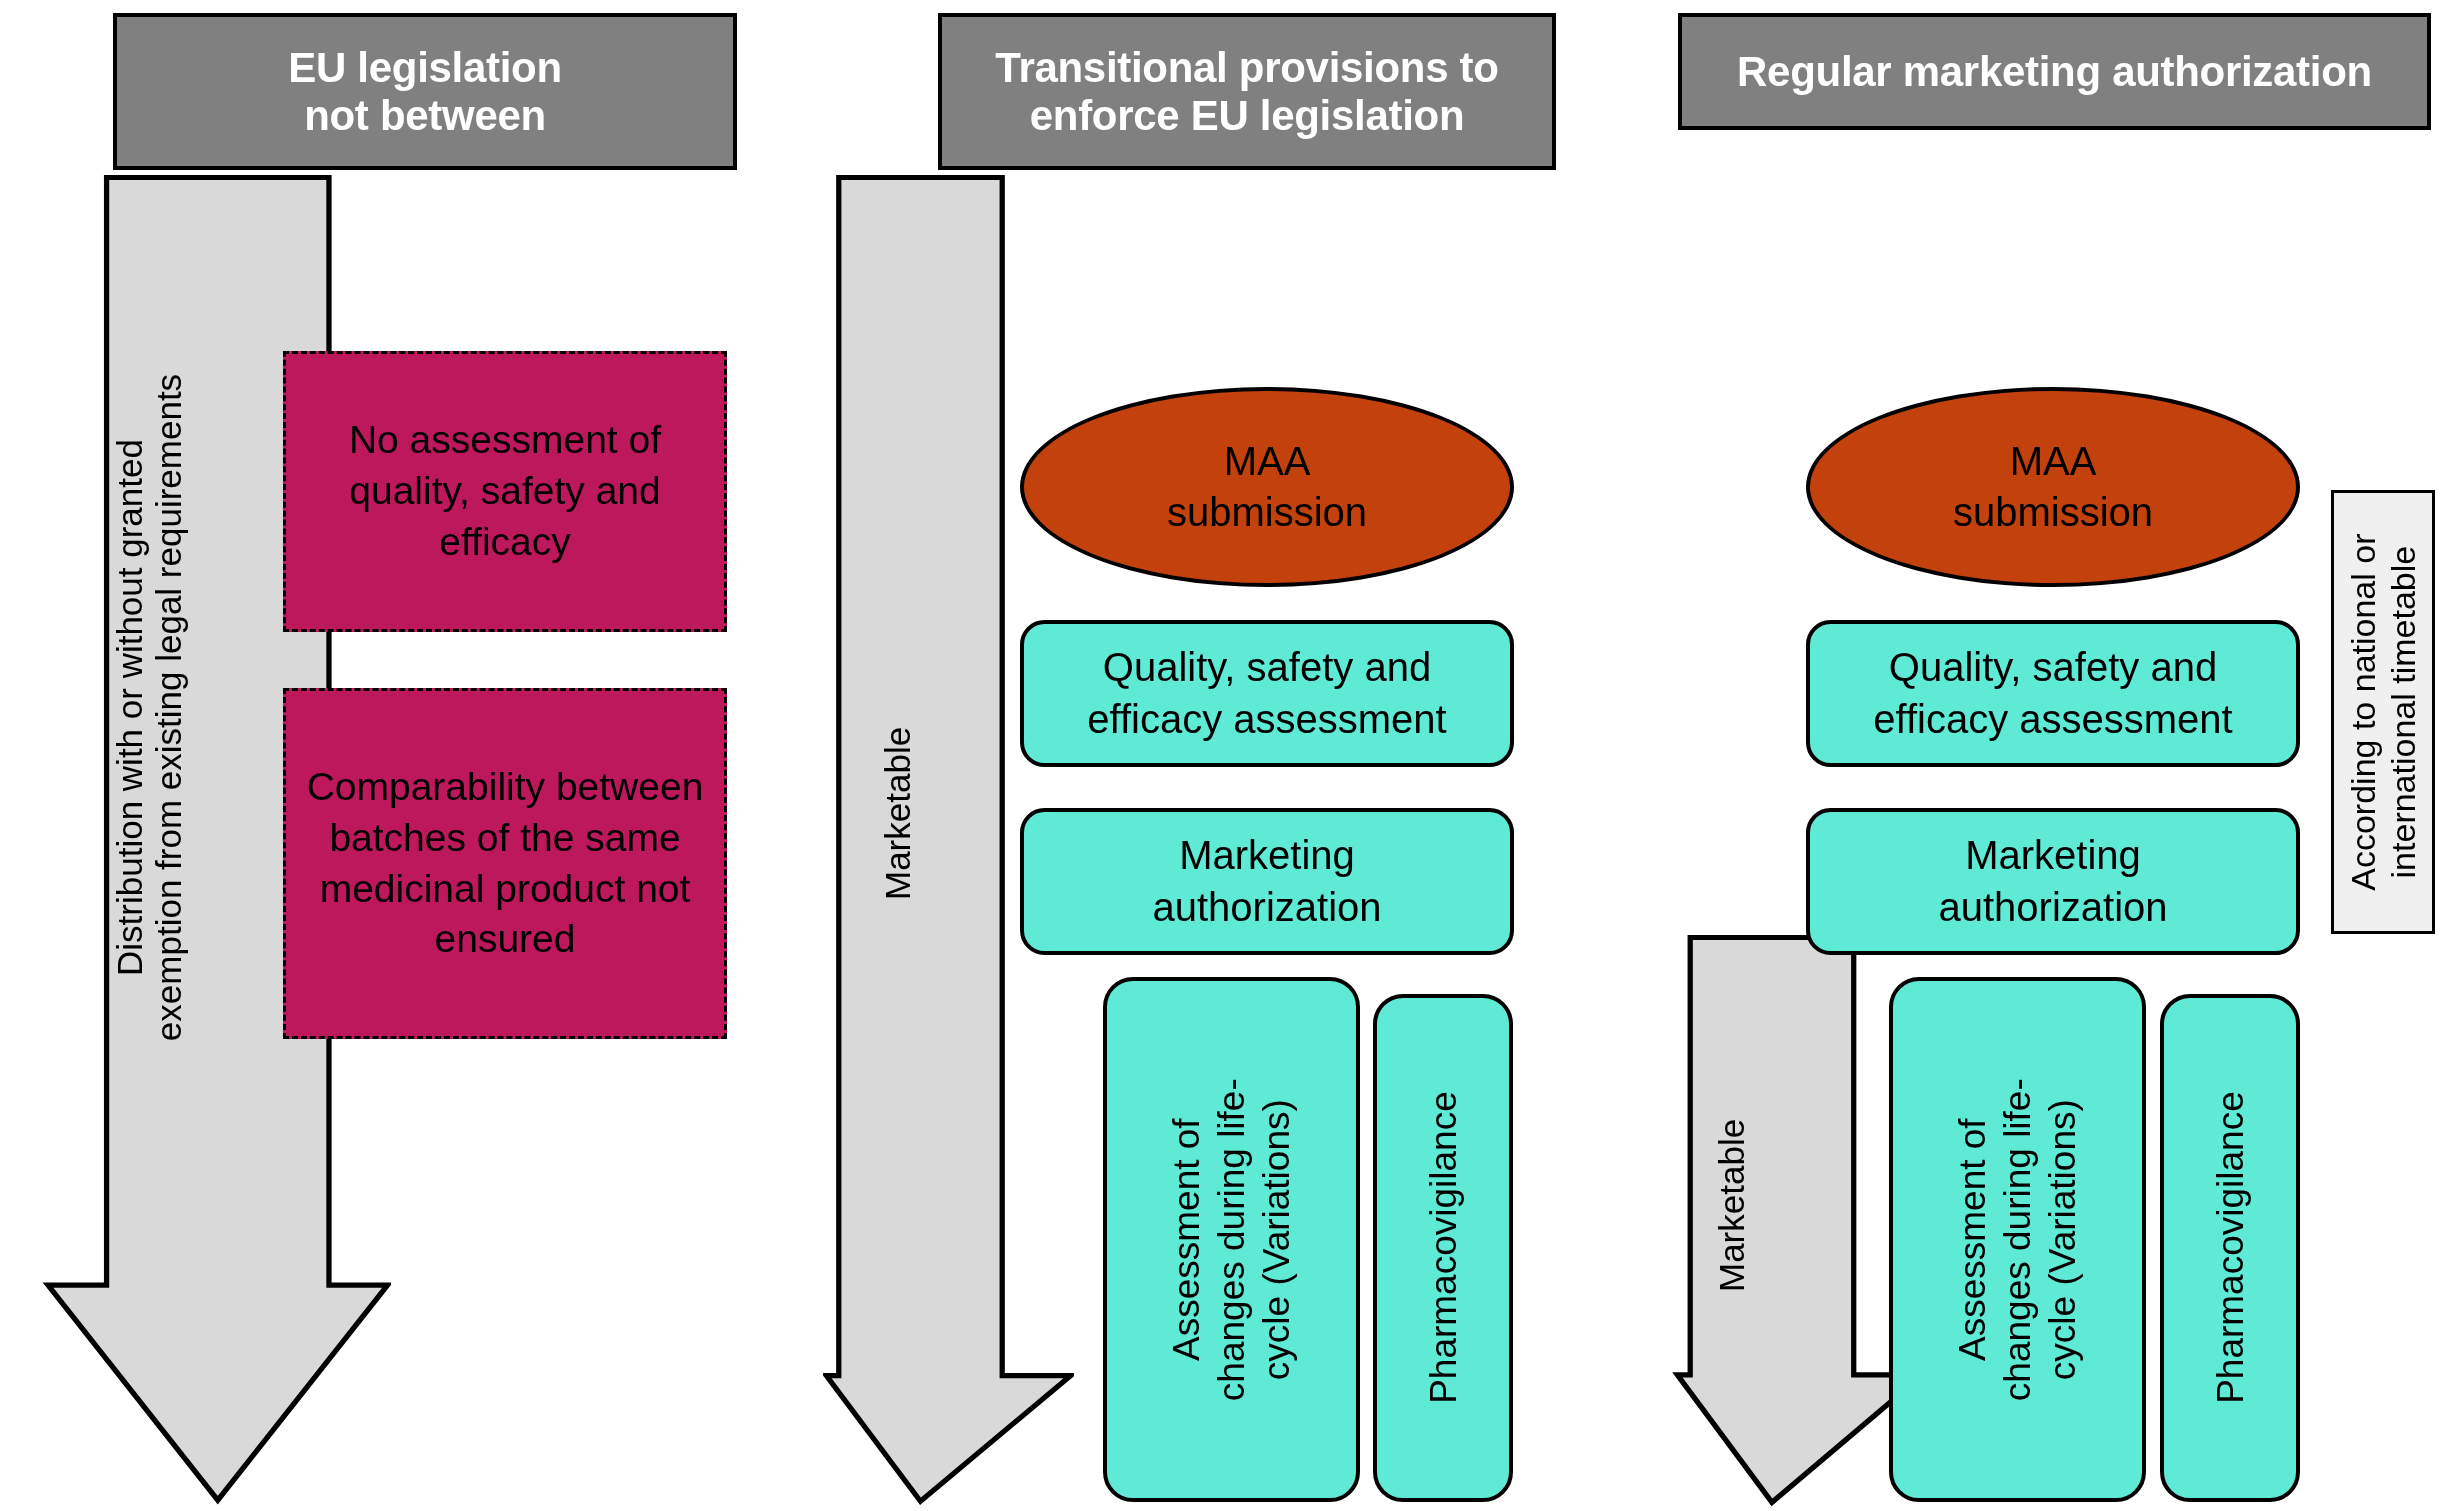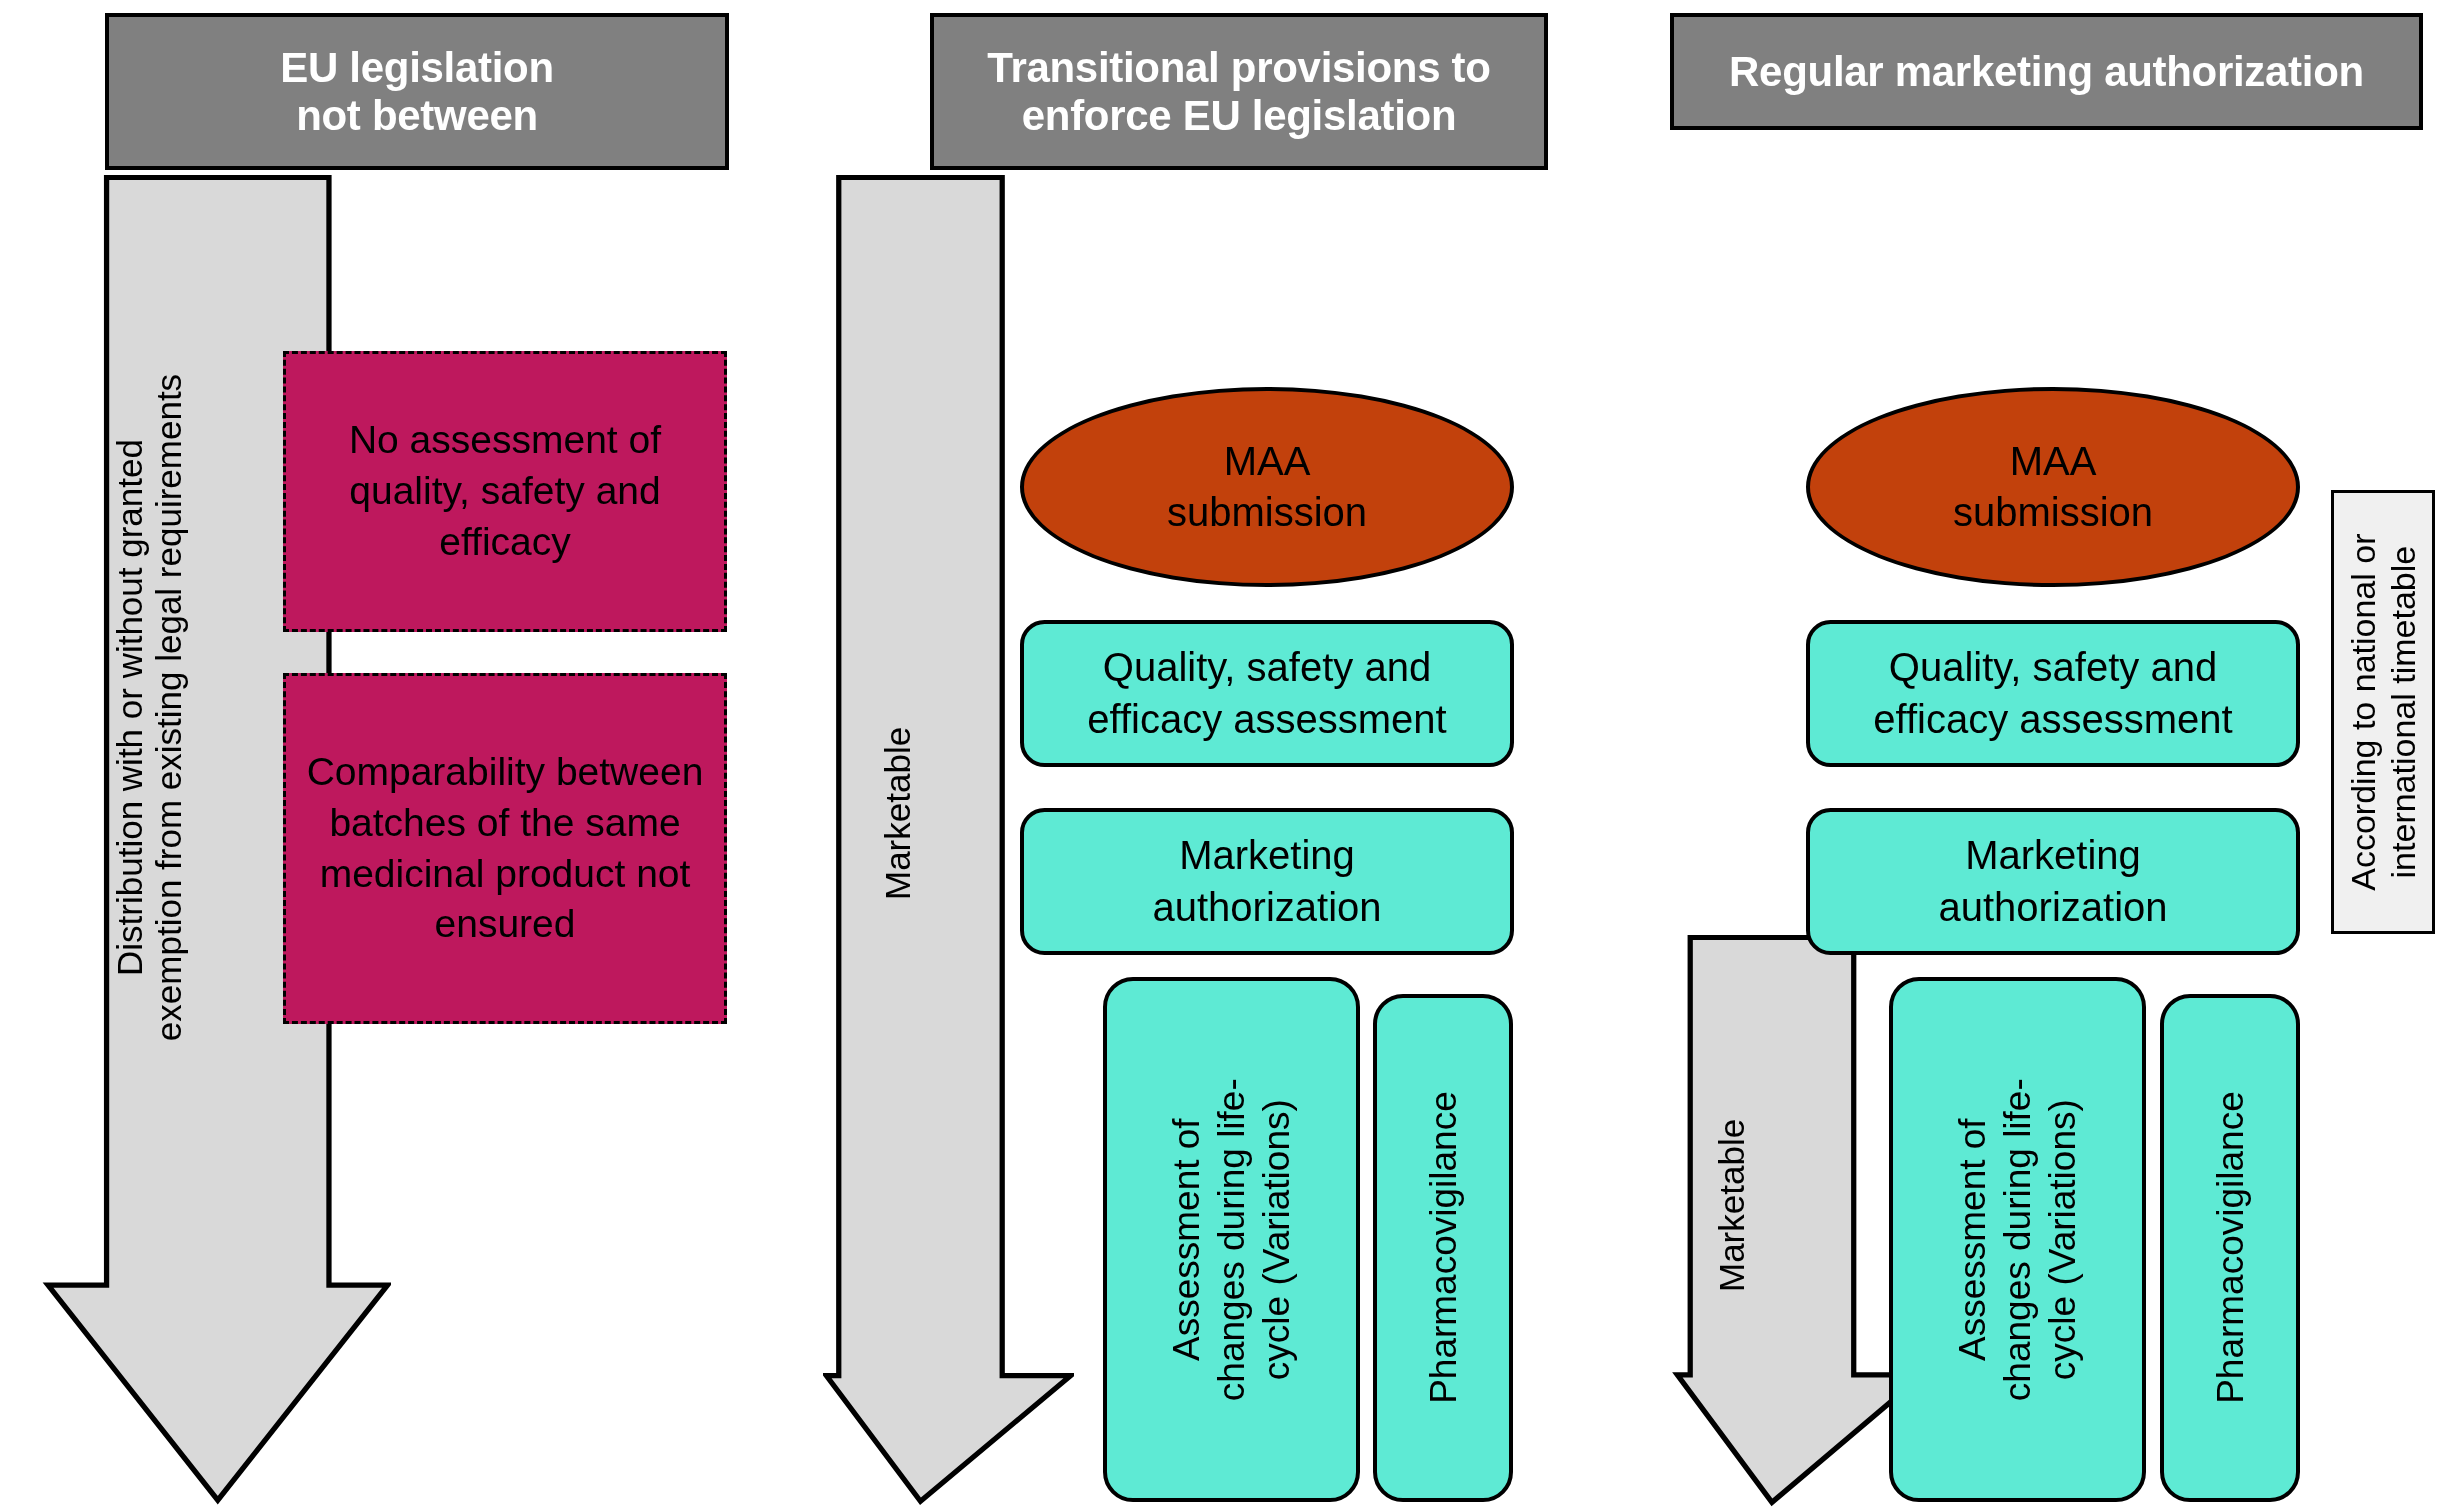--- a/index.html
+++ b/index.html
@@ -19,20 +19,21 @@
     border: 4.1px solid #000000;
     color: #ffffff;
     font-weight: bold;
     display: flex;
     align-items: center;
     justify-content: center;
     text-align: center;
     line-height: 1.12;
     font-size: 42px;
     letter-spacing: -0.3px;
+    margin-left: 8px;
   }
   .header span { display: block; }
 
   
   .arrow-svg { position: absolute; display: block; }
 
   
   .vlabel {
     position: absolute;
     transform-origin: 0 0;
@@ -140,21 +141,21 @@
     <div style="display:flex; flex-direction:column; align-items:center; justify-content:center; height:88px;">
       <span>Distribution with or without granted</span>
       <span>exemption from existing legal requirements</span>
     </div>
   </div>
 
   <div class="dashed-box" style="left:283px; top:351px; width:444px; height:281px;">
     <span>No assessment of quality, safety and efficacy</span>
   </div>
 
-  <div class="dashed-box" style="left:283px; top:673px; width:444px; height:351px;">
+  <div class="dashed-box" style="left:283px; top:688px; width:444px; height:351px;">
     <span>Comparability between batches of the same medicinal product not ensured</span>
   </div>
 
   <div class="header" style="left:930px; top:13px; width:618px; height:157px;">
     <div>
       <span>Transitional provisions to</span>
       <span>enforce EU legislation</span>
     </div>
   </div>
 

